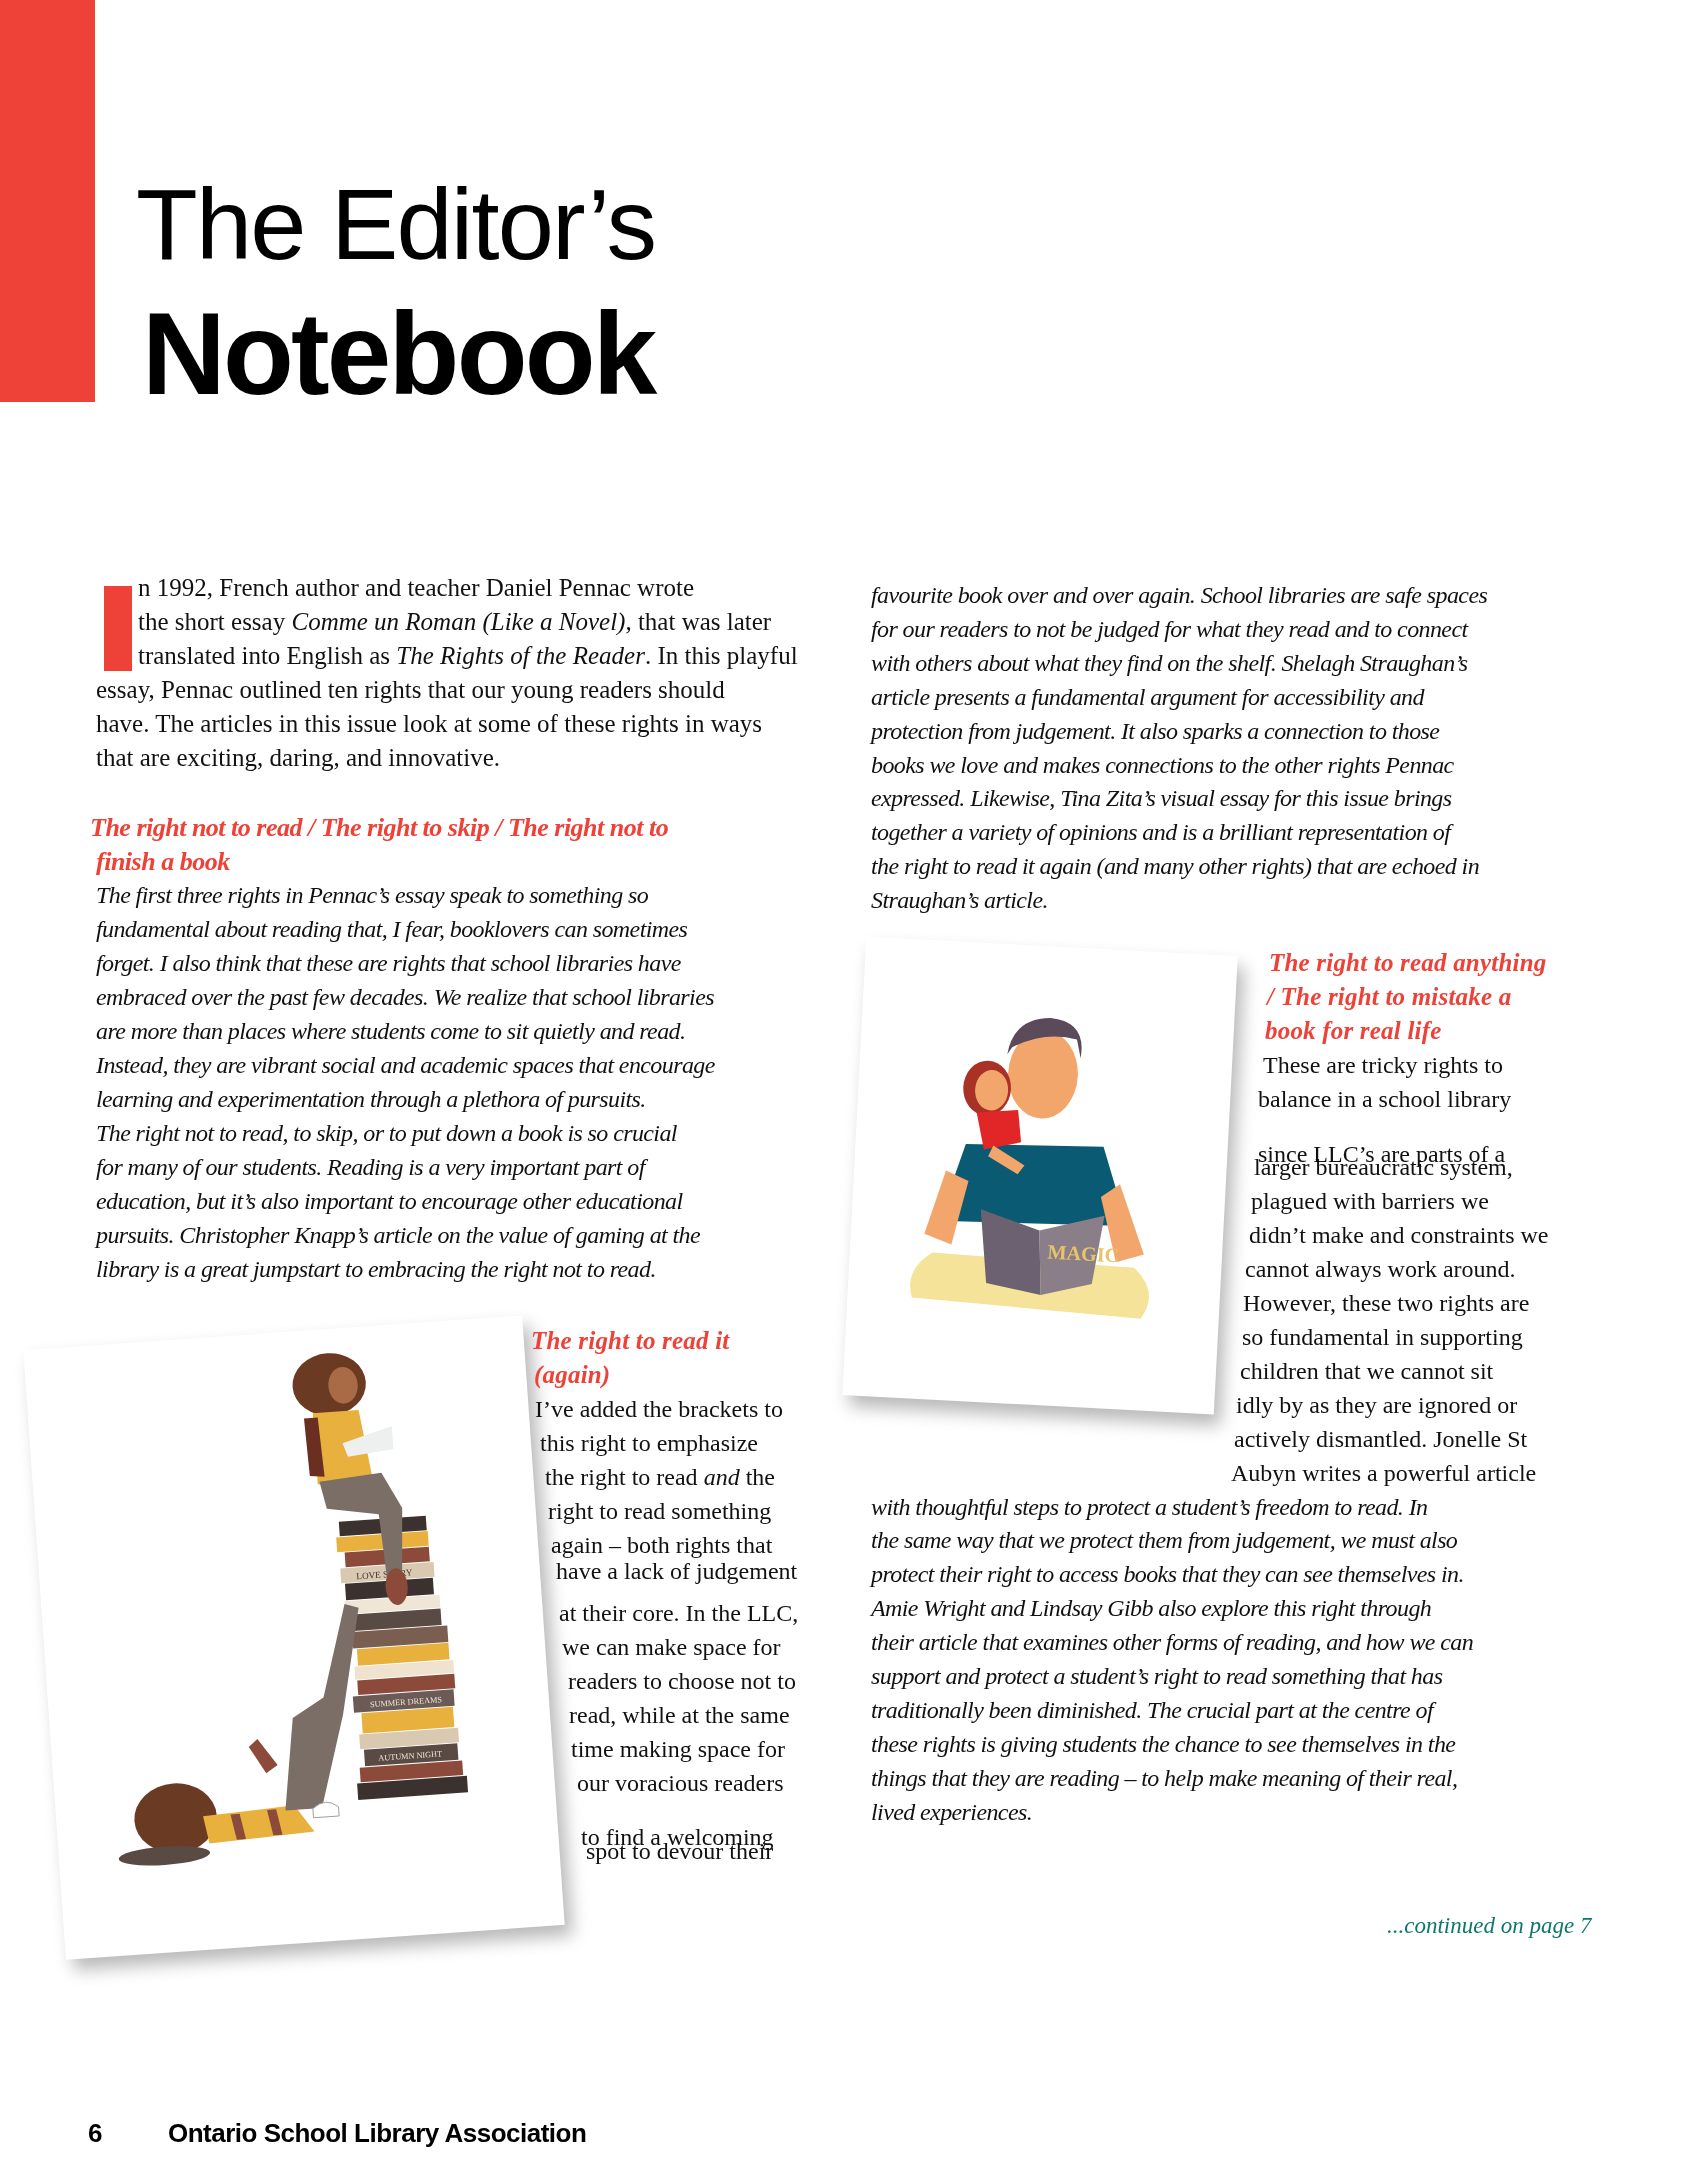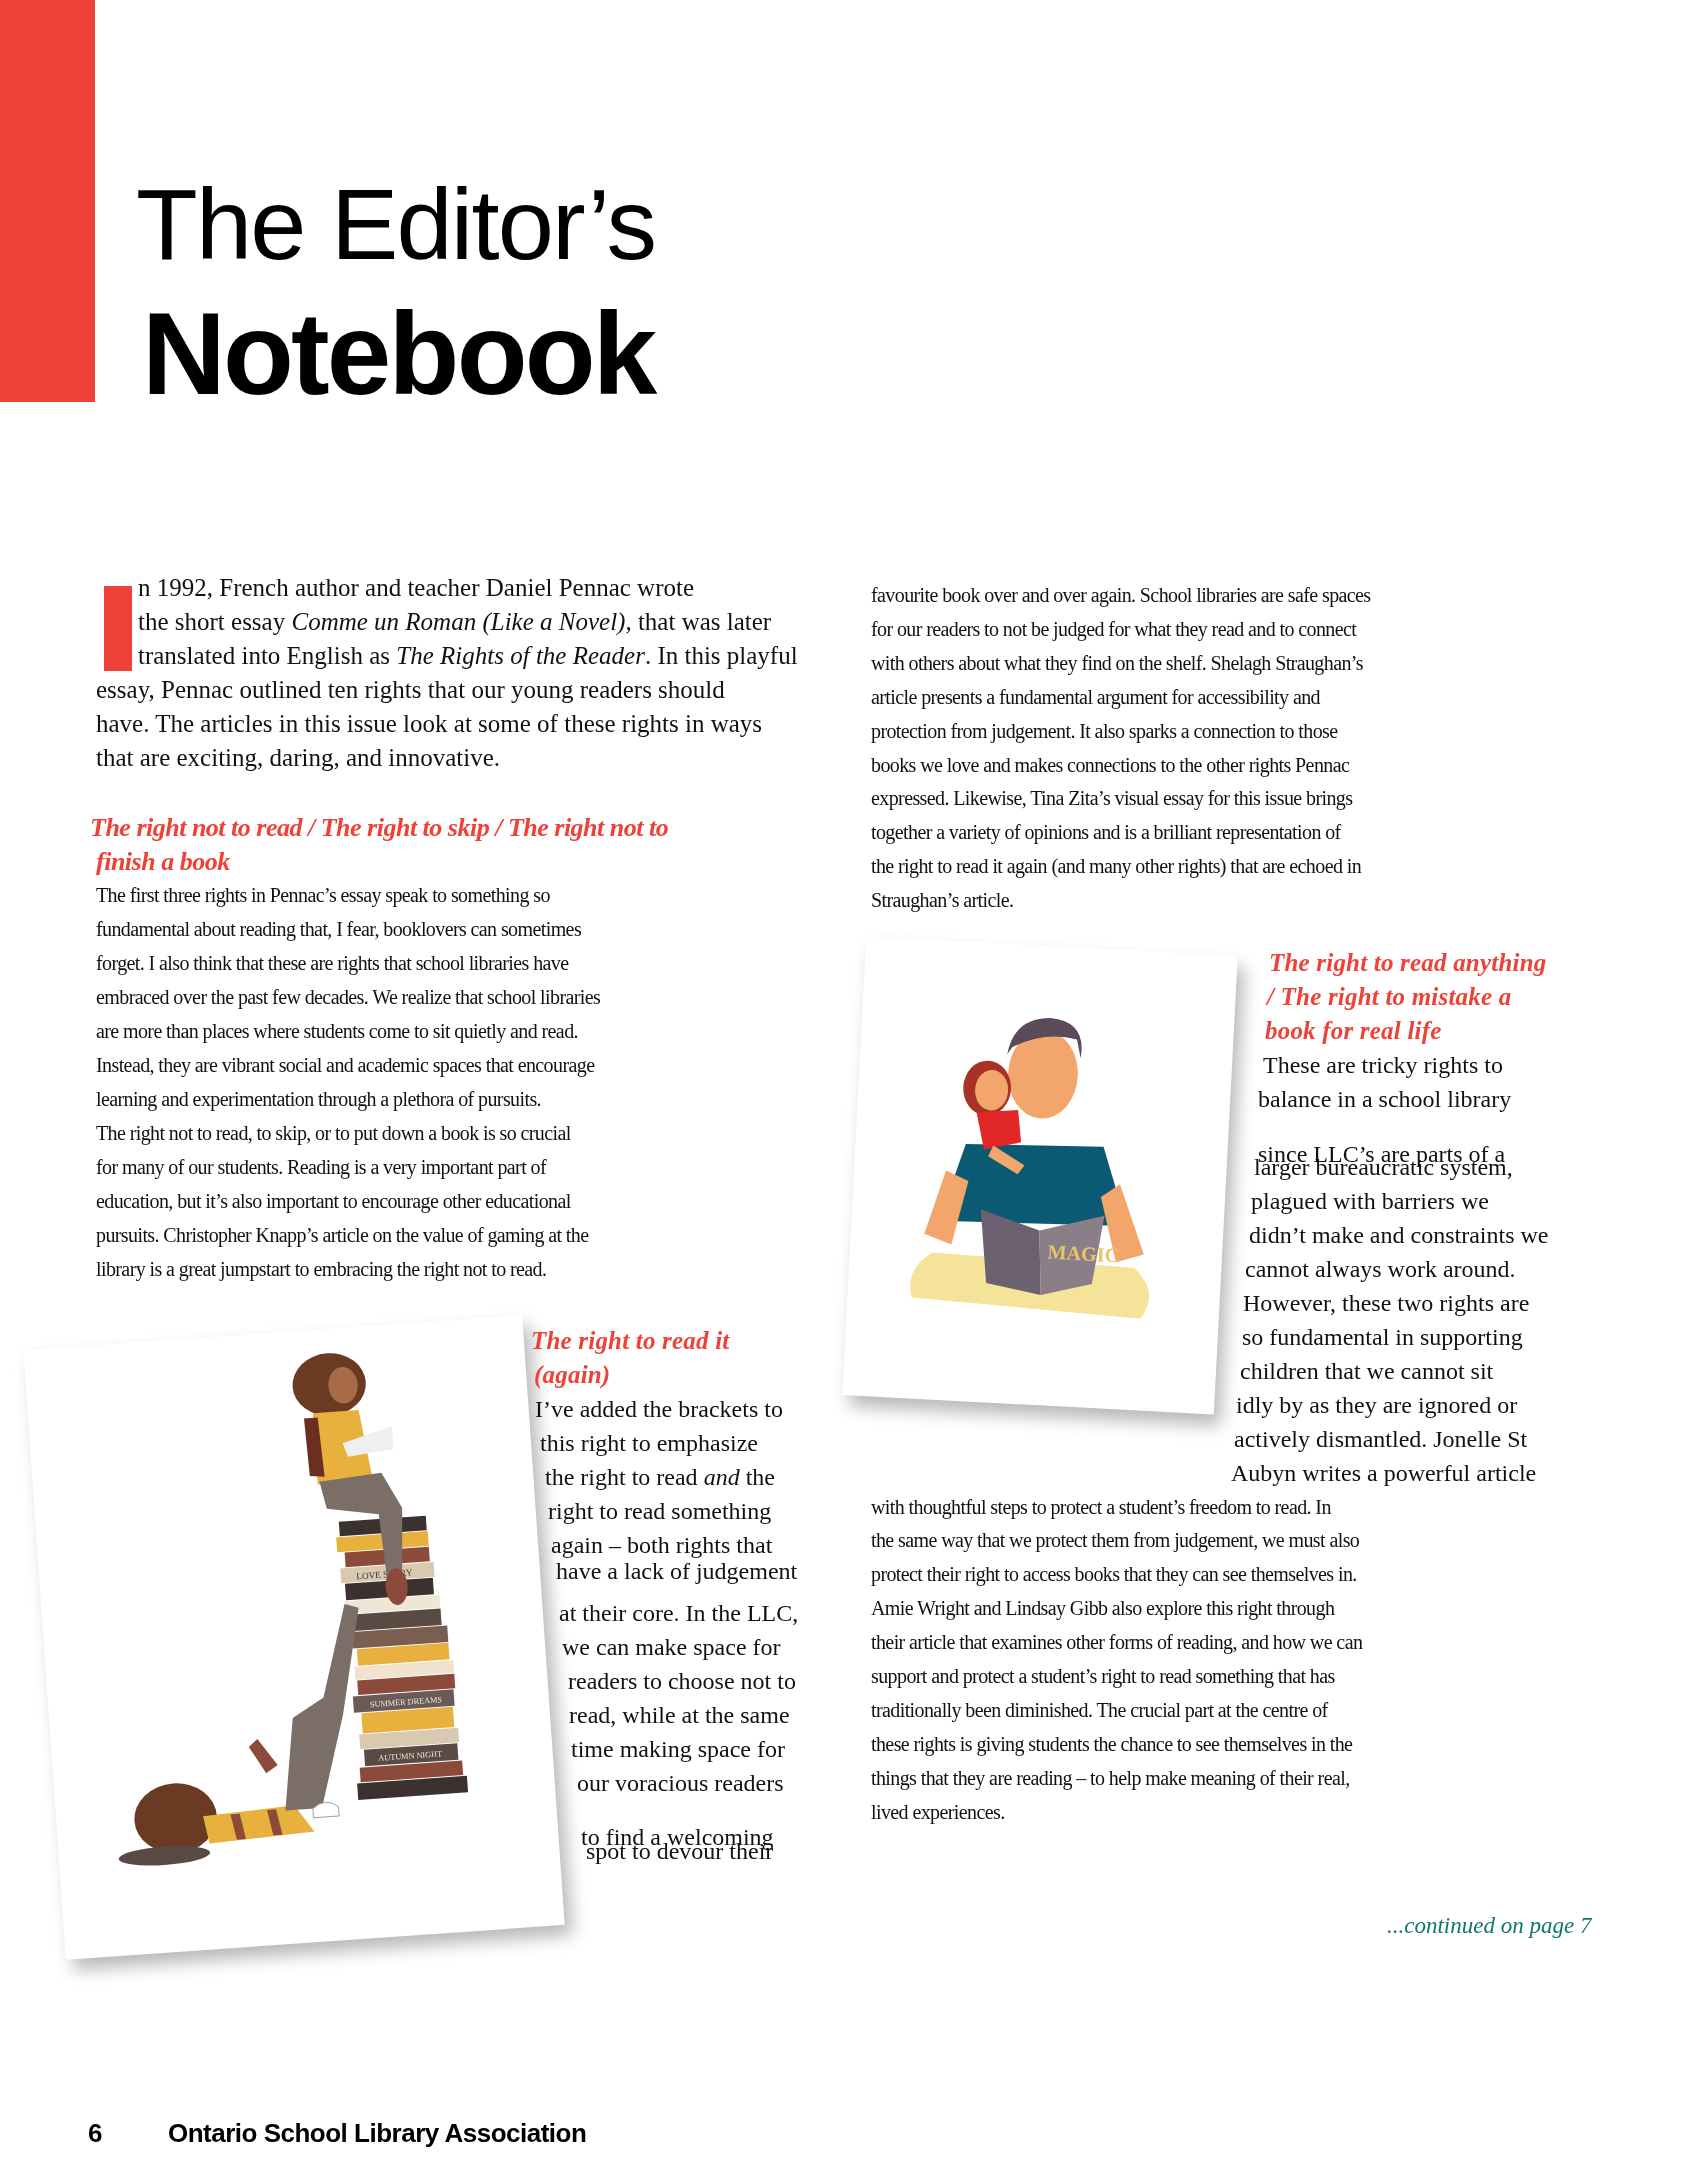--- a/index.html
+++ b/index.html
@@ -2,21 +2,21 @@
 <html style="font-size:14.7px"><head>
 <meta charset="utf-8">
 <style>
   html, body { margin: 0; padding: 0; background: #ffffff; }
   body { width: 1704px; height: 2178px; position: relative; overflow: hidden; }
   .abs { position: absolute; }
   .redbar { left: 0; top: 0; width: 95px; height: 402px; background: #EE4137; }
   .title-light { left: 136px; top: 165px; font-family: "Liberation Sans", sans-serif; font-size: 101px; line-height: 119px; font-weight: 400; color: #000; letter-spacing: -1.8px; white-space: nowrap; }
   .title-bold { left: 142px; top: 290px; font-family: "Liberation Sans", sans-serif; font-size: 116px; line-height: 129px; font-weight: 700; color: #000; letter-spacing: -2.8px; white-space: nowrap; }
   .line { position: absolute; font-family: "Liberation Serif", serif; font-size: 25px; line-height: 34px; color: #111; white-space: nowrap; }
-  .narrow { font-size: 20px; letter-spacing: -0.6px; }
+  .narrow { font-size: 24px; letter-spacing: -0.6px; font-style: italic; }
   .wide { font-size: 24px; letter-spacing: 0px; }
   .head { position: absolute; font-family: "Liberation Serif", serif; font-style: italic; font-weight: 700; color: #EE4137; white-space: nowrap; line-height: 34px; }
   .head.cond { font-size: 26px; letter-spacing: -0.5px; }
   .head.heavy { font-size: 25px; letter-spacing: 0.2px; }
   .dropcap { left: 104px; top: 586px; width: 27.5px; height: 85px; background: #EE4137; }
   .card { position: absolute; background: #fff; box-shadow: 7.3px 11px 16.5px rgba(0,0,0,0.28); }
   .card-left { left: 44px; top: 1332px; width: 500px; height: 611px; transform: rotate(-4deg); transform-origin: center; }
   .card-right { left: 854px; top: 946px; width: 372px; height: 459px; transform: rotate(3deg); transform-origin: center; }
   .illus { position: absolute; }
   .continued { position: absolute; left: 1387px; top: 1913px; font-family: Liberation Serif, serif; font-style: italic; font-size: 23px; color: #0f766e; white-space: nowrap; }

